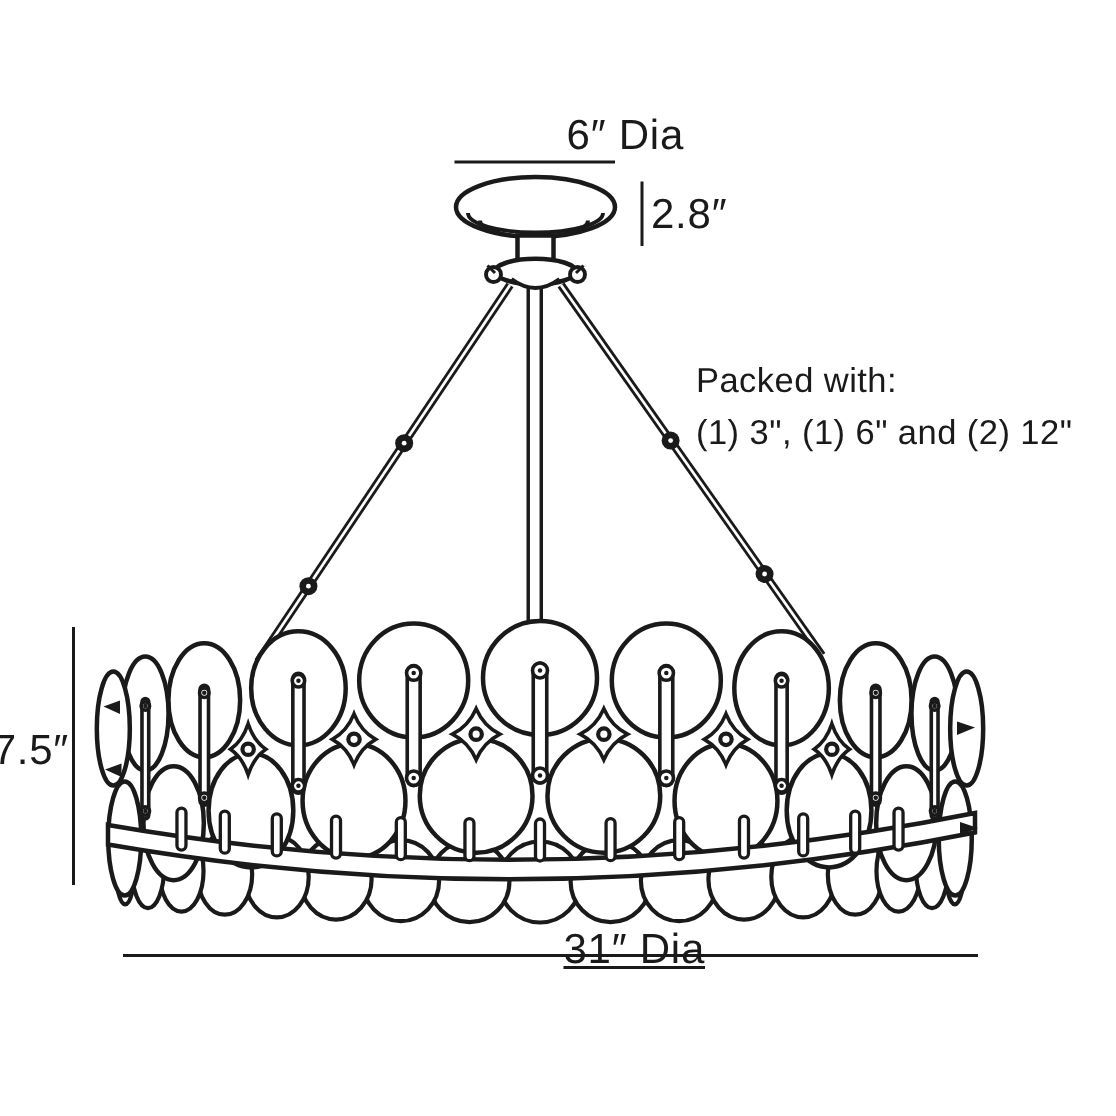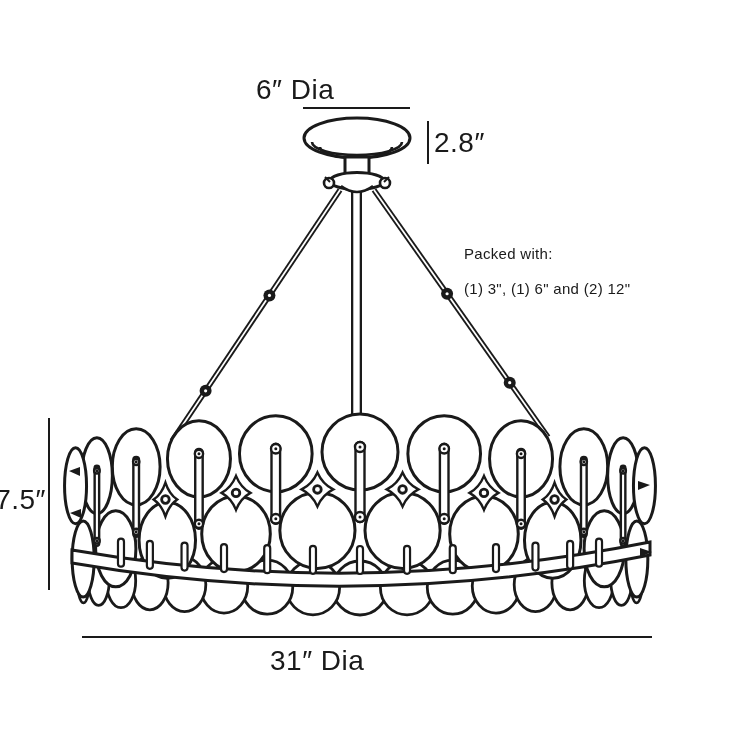--- a/index.html
+++ b/index.html
@@ -8,24 +8,24 @@
     background:#ffffff;
     font-family:"Liberation Sans",sans-serif;
   }
   #stage{position:absolute;left:0;top:0;width:744px;height:744px;}
   svg{position:absolute;left:0;top:0;}
   .dim-label{
     position:absolute;
     font-size:28px;line-height:32px;letter-spacing:.5px;
     color:#1a1a1a;white-space:nowrap;
   }
-  .dim-center{text-align:left;}
+  .dim-center{text-align:right;}
   .note{
     position:absolute;left:464px;top:236px;
-    font-size:15px;line-height:35px;letter-spacing:.3px;
+    font-size:23px;line-height:35px;letter-spacing:.3px;
     color:#1a1a1a;white-space:nowrap;
   }
 </style>
 </head>
 <body>
 
 <div id="stage">
 
   <svg id="art" width="744" height="744" viewBox="0 0 744 744">
     <g id="g-stem">
@@ -179,20 +179,20 @@
     <line x1="49" y1="418" x2="49" y2="590" stroke="#1a1a1a" stroke-width="2"></line>
     <line x1="82" y1="637" x2="652" y2="637" stroke="#1a1a1a" stroke-width="2"></line>
   </svg>
 
   <div class="dim-label dim-center" style="left:256px;top:74px;width:200px;">6″ Dia</div>
 
   <div class="dim-label" style="left:434px;top:127px;">2.8″</div>
 
   <div class="dim-label" style="left:46px;top:484px;transform:translateX(-100%);">7.5″</div>
 
-  <div class="dim-label dim-center" style="left:270px;top:645px;width:200px;">31″ Dia</div>
+  <div class="dim-label dim-center" style="left:270px;top:617px;width:200px;text-decoration:underline;">31″ Dia</div>
 
   <div class="note">
     <div>Packed with:</div>
     <div>(1) 3", (1) 6" and (2) 12"</div>
   </div>
 
 </div>
 
 </body></html>

